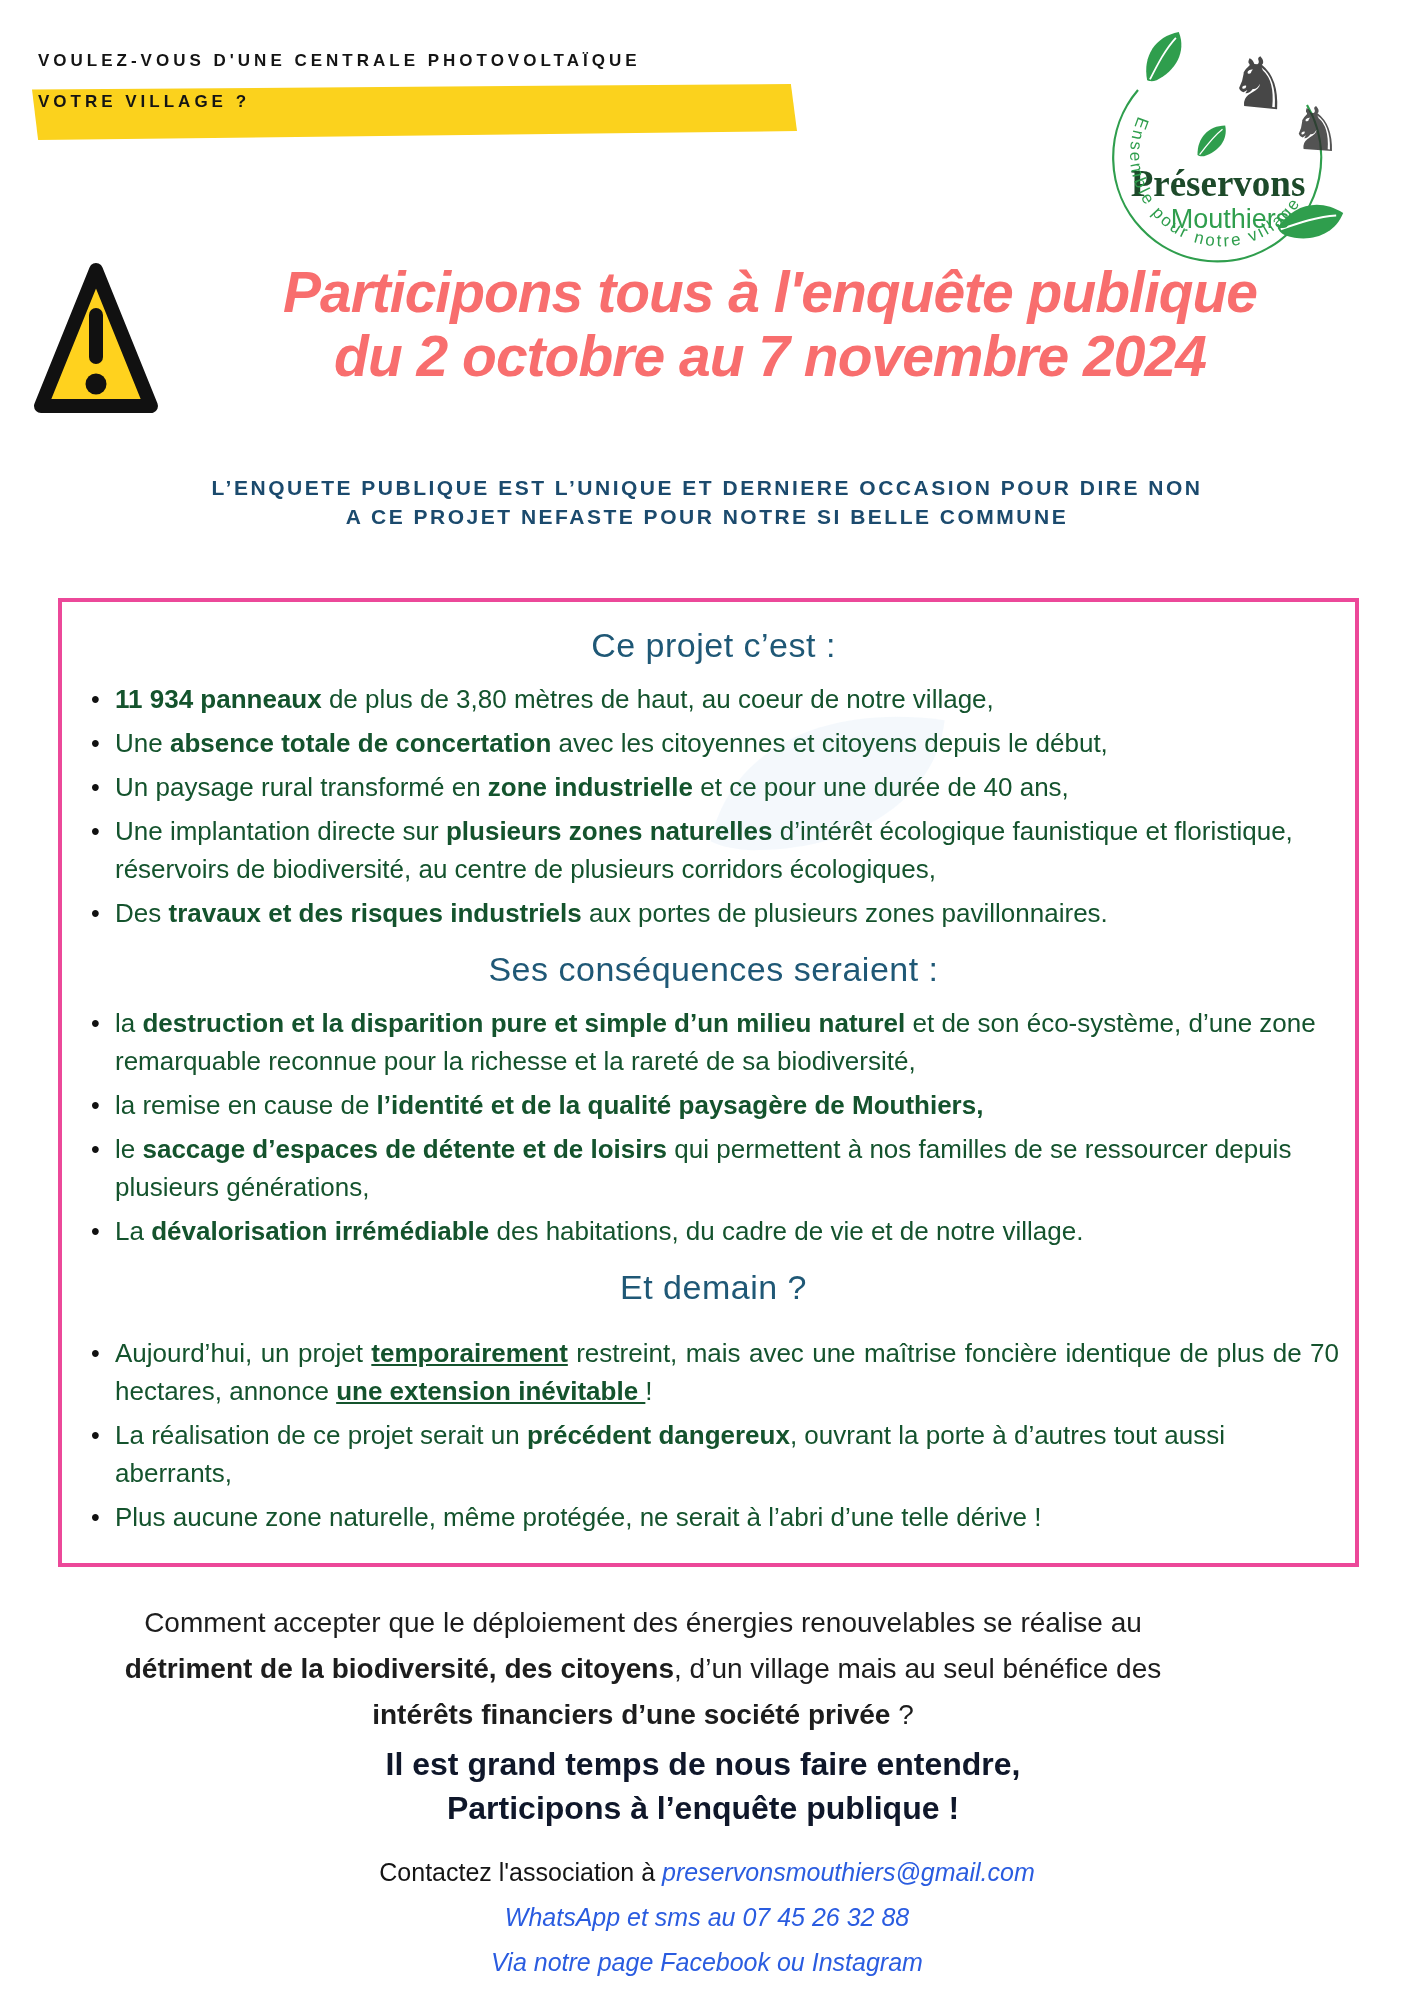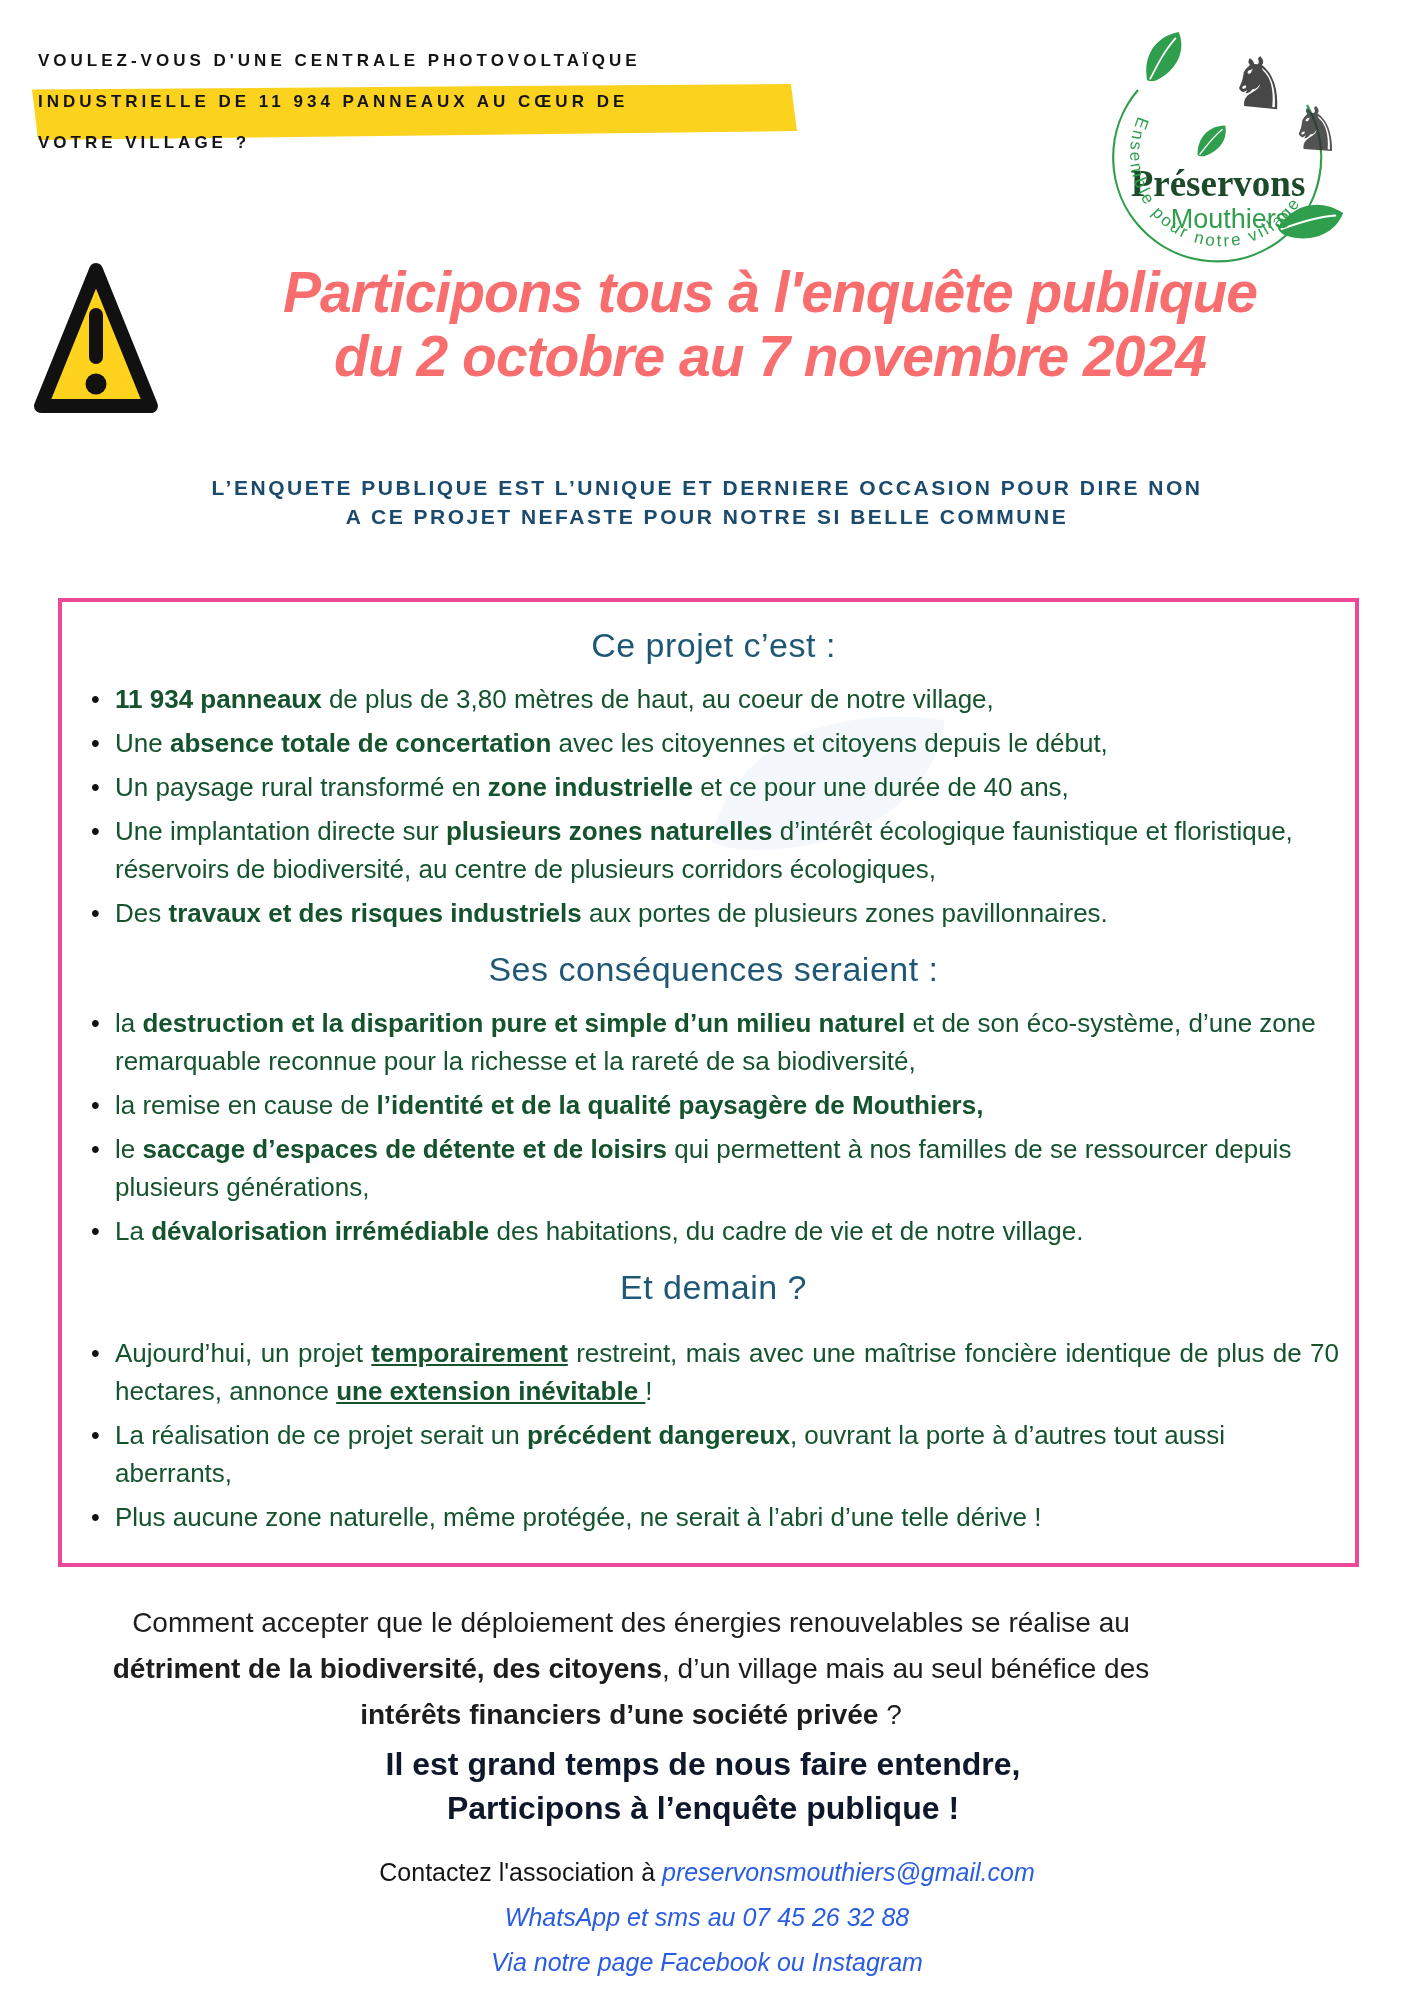--- a/index.html
+++ b/index.html
@@ -35,42 +35,41 @@
   .info-box ul{margin:0;padding:0;list-style:none;}
   .info-box li{position:relative;padding-left:27px;font-size:26px;line-height:38px;
                color:#14532d;margin-bottom:6px;}
   .info-box li::before{content:"•";position:absolute;left:3px;top:0;font-size:25px;color:#111;}
   .justify-first li:first-child{text-align:justify;margin-top:24px;}
   .b{font-weight:700;}
   .u{text-decoration:underline;}
   .watermark{position:absolute;left:640px;top:100px;opacity:0.10;pointer-events:none;}
 
   
-  .closing{position:absolute;left:0;top:1600px;width:1262px;}
+  .closing{position:absolute;left:12px;top:1600px;width:1262px;}
   .closing .inner{max-width:1080px;margin:0 auto;text-align:center;
                   font-size:28px;line-height:46px;color:#1d1d1d;}
 
   
   .cta{position:absolute;left:0;top:1742px;width:1406px;text-align:center;
        color:#0f172a;font-weight:700;font-size:32px;line-height:44px;}
 
   
   .contact{position:absolute;left:0;top:1850px;width:1414px;text-align:center;
            font-size:25px;line-height:45px;color:#141414;}
   .contact .link{color:#2a5ce0;text-decoration:none;cursor:pointer;font-style:italic;}
 </style>
 </head>
 <body>
 
 <div class="page">
 
   <div class="hl-band"></div>
   <div class="head-block">
     <div class="head-line">VOULEZ-VOUS D'UNE CENTRALE PHOTOVOLTAÏQUE</div>
-    <div class="head-line">INDUSTRIELLE DE 11 934 PANNEAUX AU CŒUR DE</div>
     <div class="head-line">VOTRE VILLAGE ?</div>
   </div>
 
   <div class="logo">
     <svg viewBox="0 0 296 266" width="296" height="266">
       <defs>
         <path id="tagArc" d="M 62 105 A 92 92 0 1 0 232 119" fill="none"></path>
         <g id="leaf">
           <path d="M0,24 C2,8 14,-2 30,0 C31,14 20,24 6,26 C3,26 1,25 0,24 Z" fill="#2f9e4d"></path>
           <path d="M2,24 C10,16 18,8 27,3" stroke="#ffffff" stroke-width="1.2" fill="none"></path>

